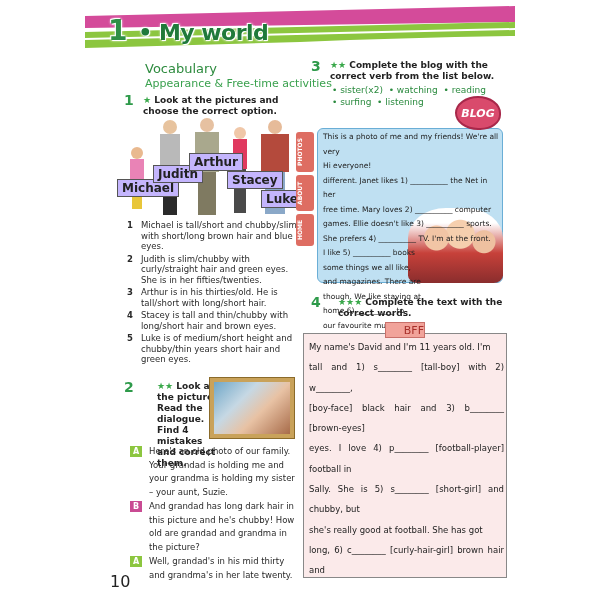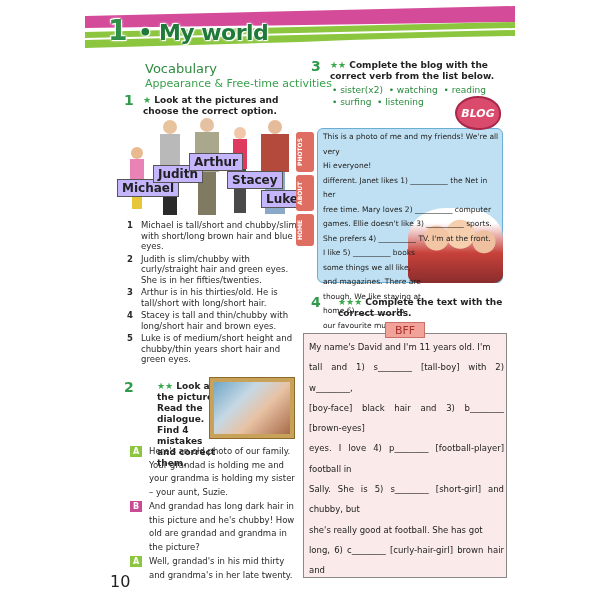--- a/index.html
+++ b/index.html
@@ -26,21 +26,21 @@
   .badge.b { background: #c94b93; }
   .pagenum { left: 110px; top: 572px; font-size: 16px; color: #222; }
   .verbs { left: 332px; top: 84px; font-size: 9px; color: #2a8a3e; line-height: 12px; width: 180px; }
   .blog { left: 317px; top: 128px; width: 186px; height: 155px; background: #bfe0f2; border: 1px solid #6aaed6; border-radius: 6px; }
   .blog-text { left: 323px; top: 130px; width: 176px; font-size: 7.5px; line-height: 14.5px; color: #222; }
   .blog-tabs { left: 296px; top: 132px; width: 20px; height: 120px; }
   .tab { position: absolute; left: 0; width: 18px; background: #de6d62; color: #fff; font-size: 6px; font-weight: bold; writing-mode: vertical-rl; transform: rotate(180deg); text-align: center; border-radius: 3px; }
   .blog-badge { left: 455px; top: 96px; width: 46px; height: 34px; background: #d94a6c; border-radius: 50% 50% 45% 50%; color: #fff; font-size: 11px; font-weight: bold; text-align: center; line-height: 32px; font-style: italic; border: 2px solid #a8284a; }
   .girls { left: 408px; top: 208px; width: 95px; height: 75px; background: radial-gradient(circle at 30% 40%, #f2c5a5 0 12px, transparent 13px), radial-gradient(circle at 55% 35%, #f5cfae 0 14px, transparent 15px), radial-gradient(circle at 80% 45%, #eec0a0 0 11px, transparent 12px), linear-gradient(#fff 0 20%, #c7413a 60%, #8a2d2d 100%); border-radius: 40% 40% 10% 10%; }
   .bff-box { left: 303px; top: 333px; width: 204px; height: 245px; background: #fbeaea; border: 1px solid #888; }
-  .bff-label { left: 385px; top: 322px; width: 40px; height: 16px; background: #f1a39a; border: 1px solid #c9706a; color: #a8302b; font-size: 11px; text-align: center; line-height: 15px; }
+  .bff-label { left: 385px; top: 322px; width: 40px; height: 16px; background: #f1a39a; border: 1px solid #c9706a; color: #a8302b; font-size: 11px; text-align: right; line-height: 15px; }
   .bff-text { left: 309px; top: 337px; width: 195px; font-size: 8.5px; line-height: 20.3px; color: #222; text-align: justify; }
 </style>
 </head>
 <body>
 
 <svg class="banner" viewBox="0 0 600 56">
   <path d="M85 16 L515 6 L515 22 L85 28 Z" fill="#d44b9a"></path>
   <path d="M85 32 L515 22 L515 28 L85 38 Z" fill="#8cc63f"></path>
   <path d="M85 40 L515 30 L515 36 Q400 38 300 42 L85 48 Z" fill="#8cc63f"></path>
 </svg>

